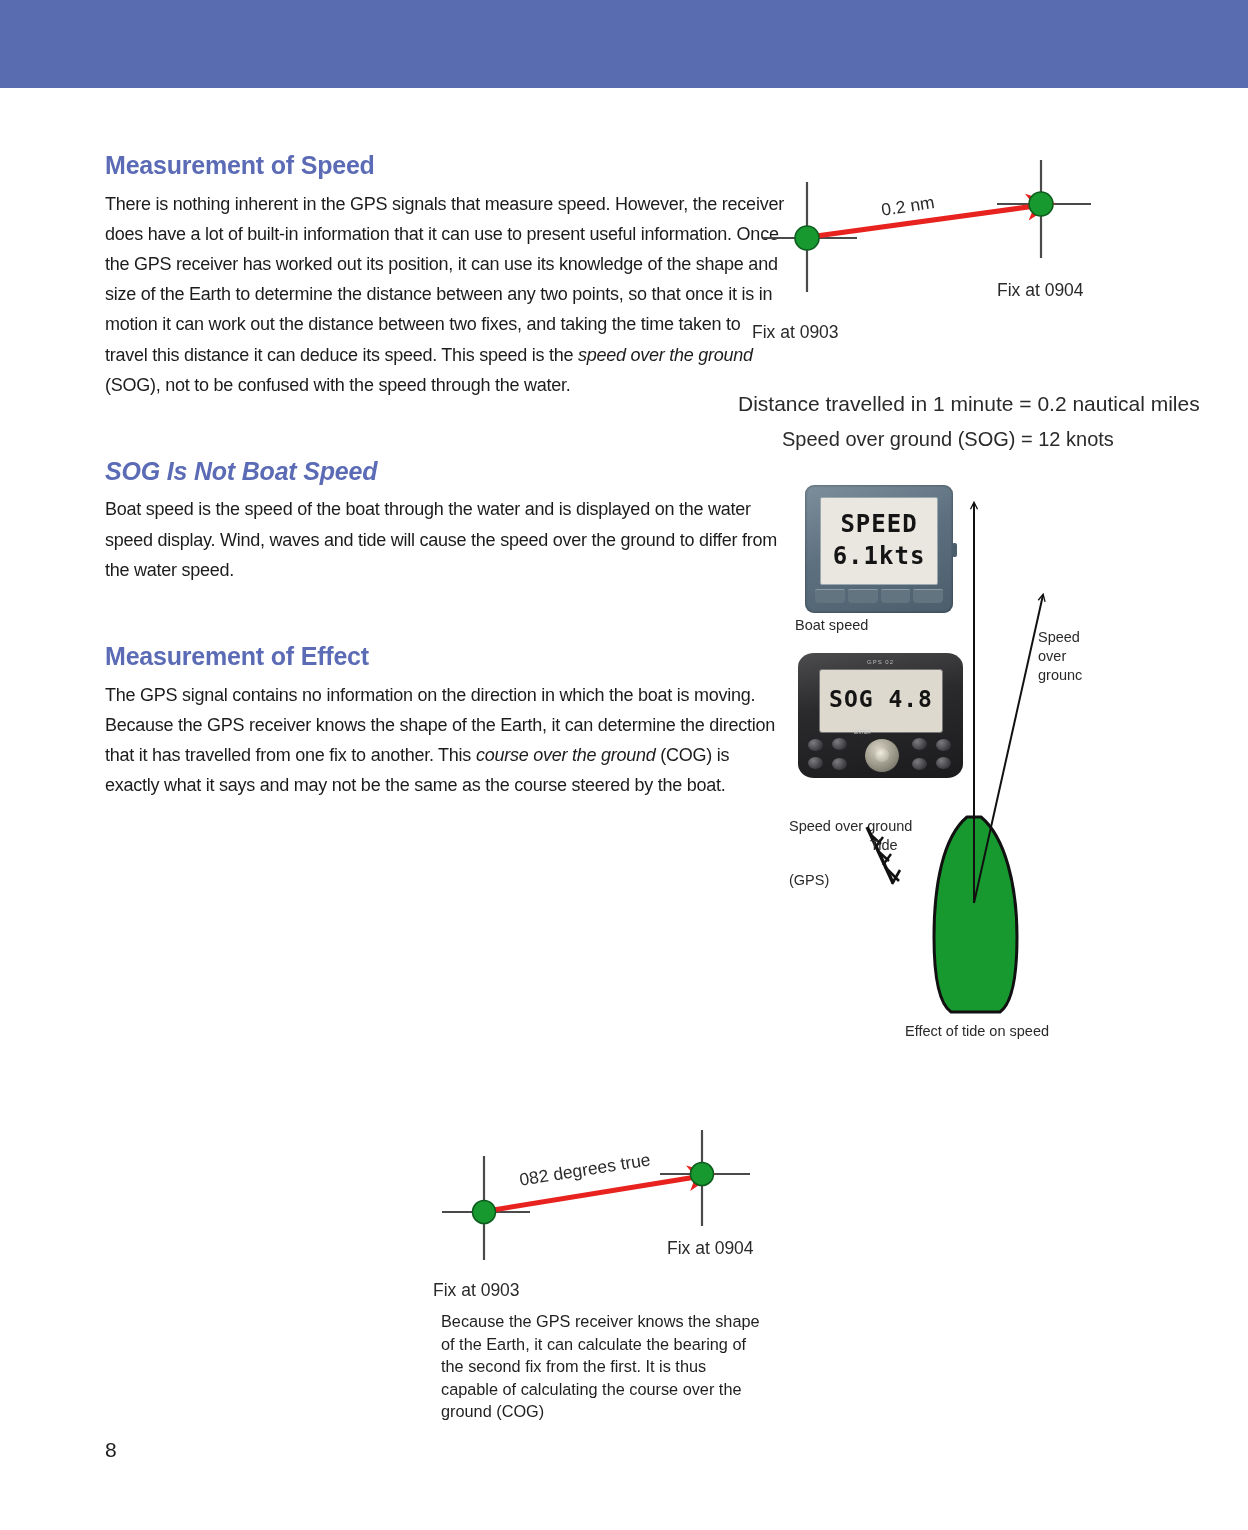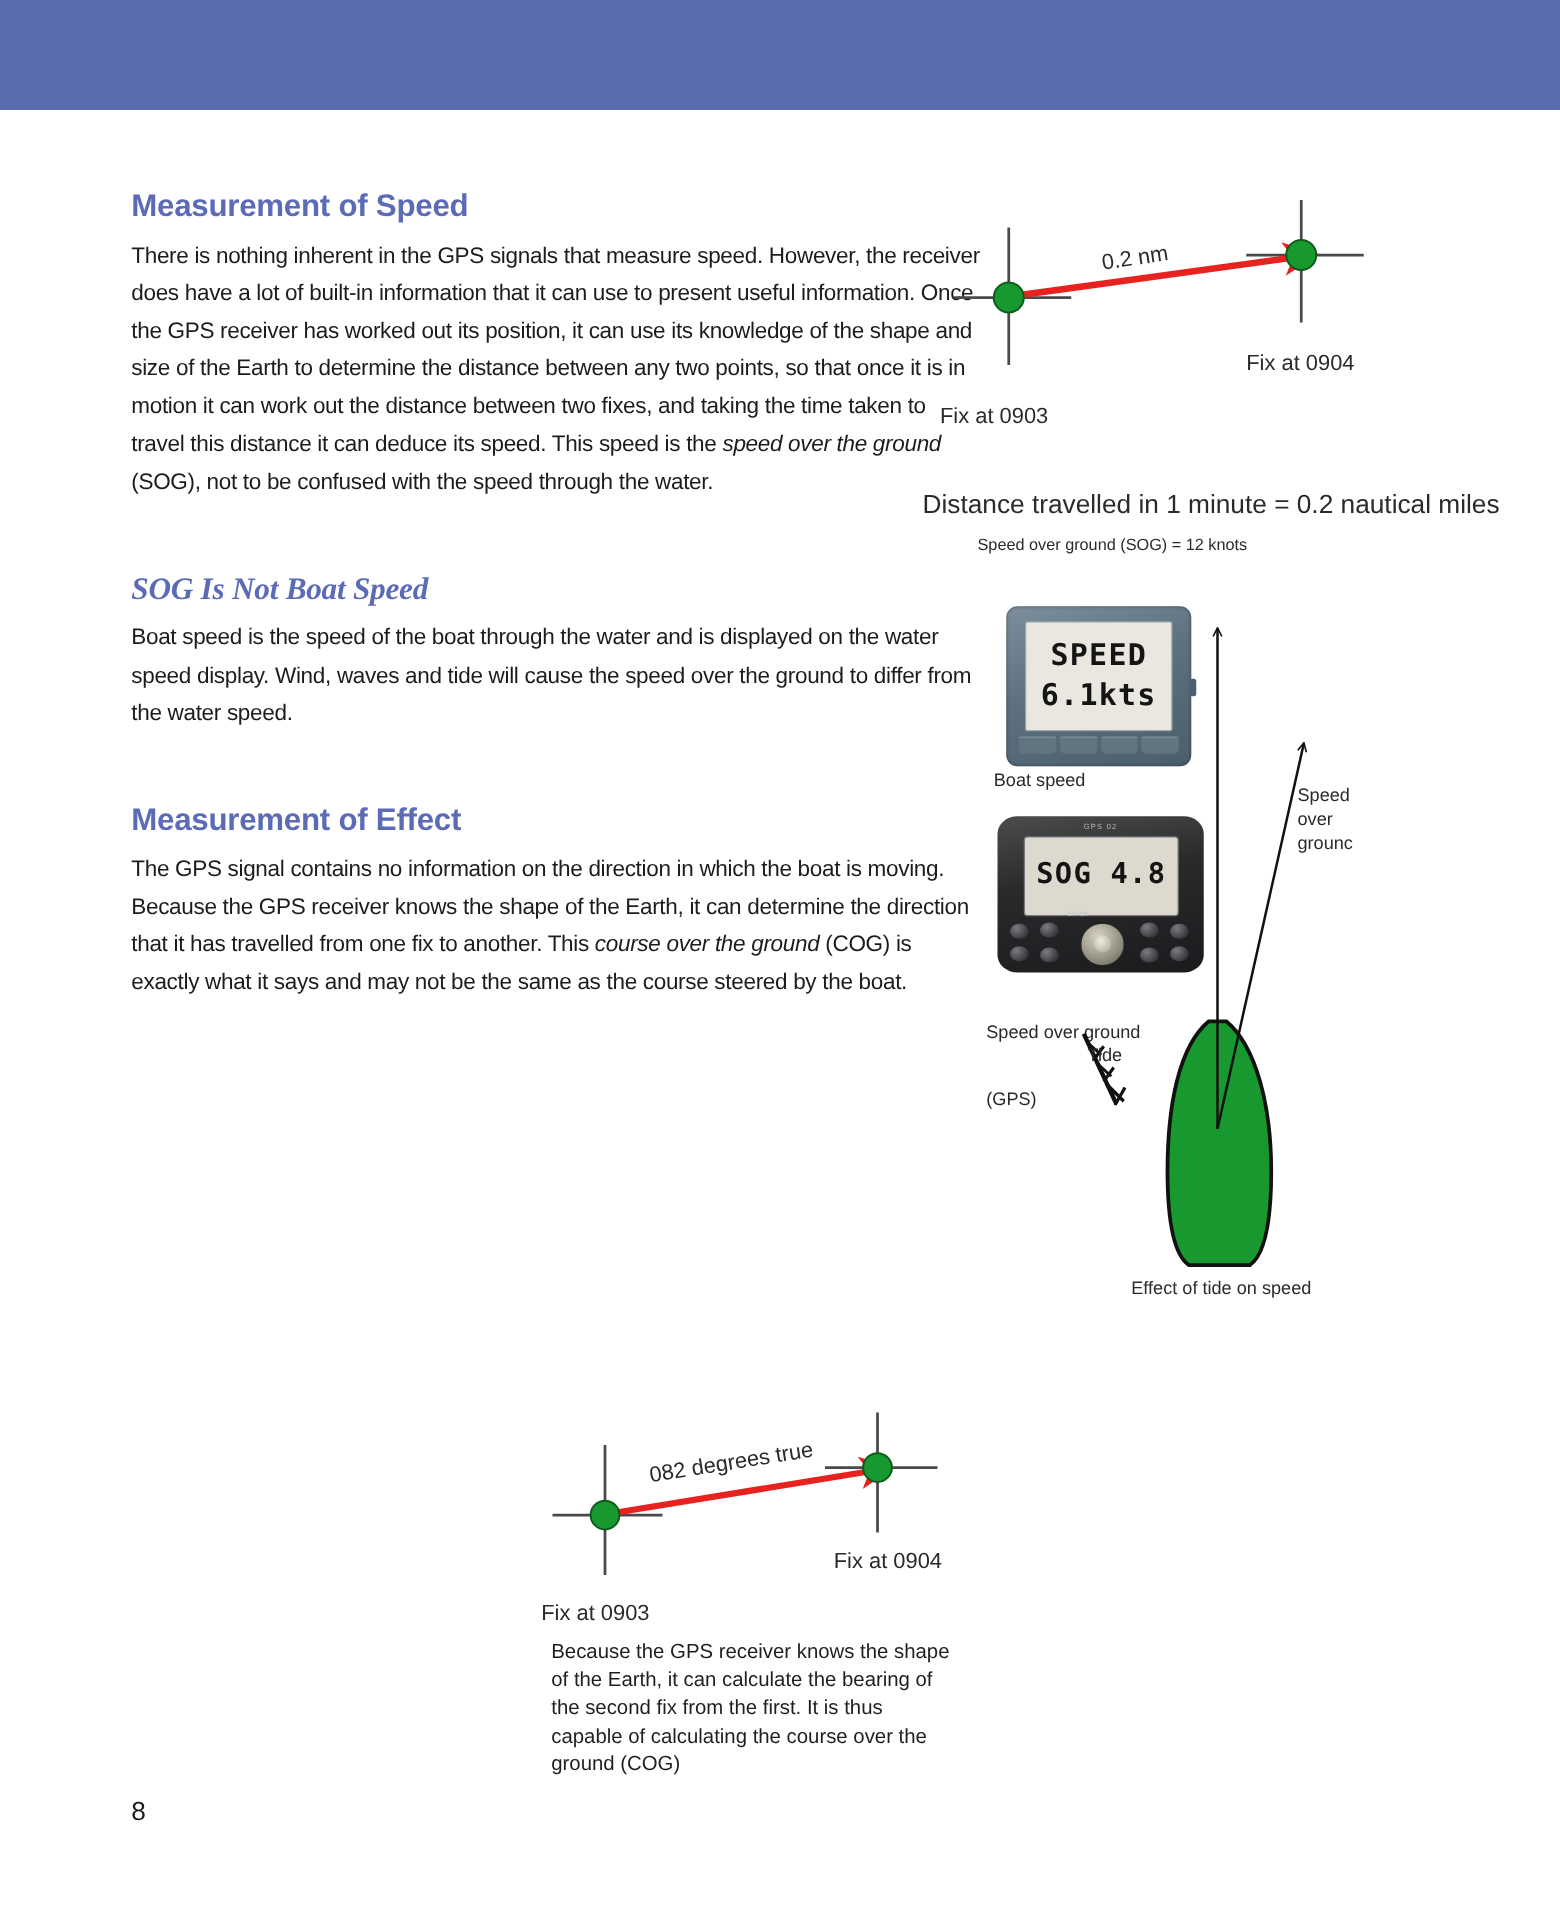--- a/index.html
+++ b/index.html
@@ -40,21 +40,20 @@
   .section-heading {
     color: #5b6bb5;
     font-size: 25px;
     font-weight: bold;
     letter-spacing: -0.2px;
     margin: 0 0 9px 0;
     line-height: 1.1;
   }
   .section-heading.italic {
     font-style: italic;
-    font-family: Liberation Serif, serif;
   }
   .body-para {
     color: #1c1c1c;
     font-size: 18px;
     line-height: 30.2px;
     margin: 0;
     letter-spacing: -0.25px;
     font-weight: 350;
   }
   .body-para em { font-style: italic; }
@@ -82,21 +81,21 @@
   #fig-fixes-speed {
     position: absolute;
     left: 735px;
     top: 160px;
     width: 400px;
     height: 290px;
   }
   #fig-fixes-speed .cap1 { left: 17px;  top: 162px; font-size: 17.5px; }
   #fig-fixes-speed .cap2 { left: 262px; top: 120px; font-size: 17.5px; }
   #fig-fixes-speed .line1 { left: 3px;  top: 232px; font-size: 21px; }
-  #fig-fixes-speed .line2 { left: 47px; top: 268px; font-size: 13px; }
+  #fig-fixes-speed .line2 { left: 47px; top: 268px; font-size: 20px; }
 
   
   #fig-tide-effect {
     position: absolute;
     left: 795px;
     top: 485px;
     width: 350px;
     height: 565px;
   }
   .instrument-caption {

